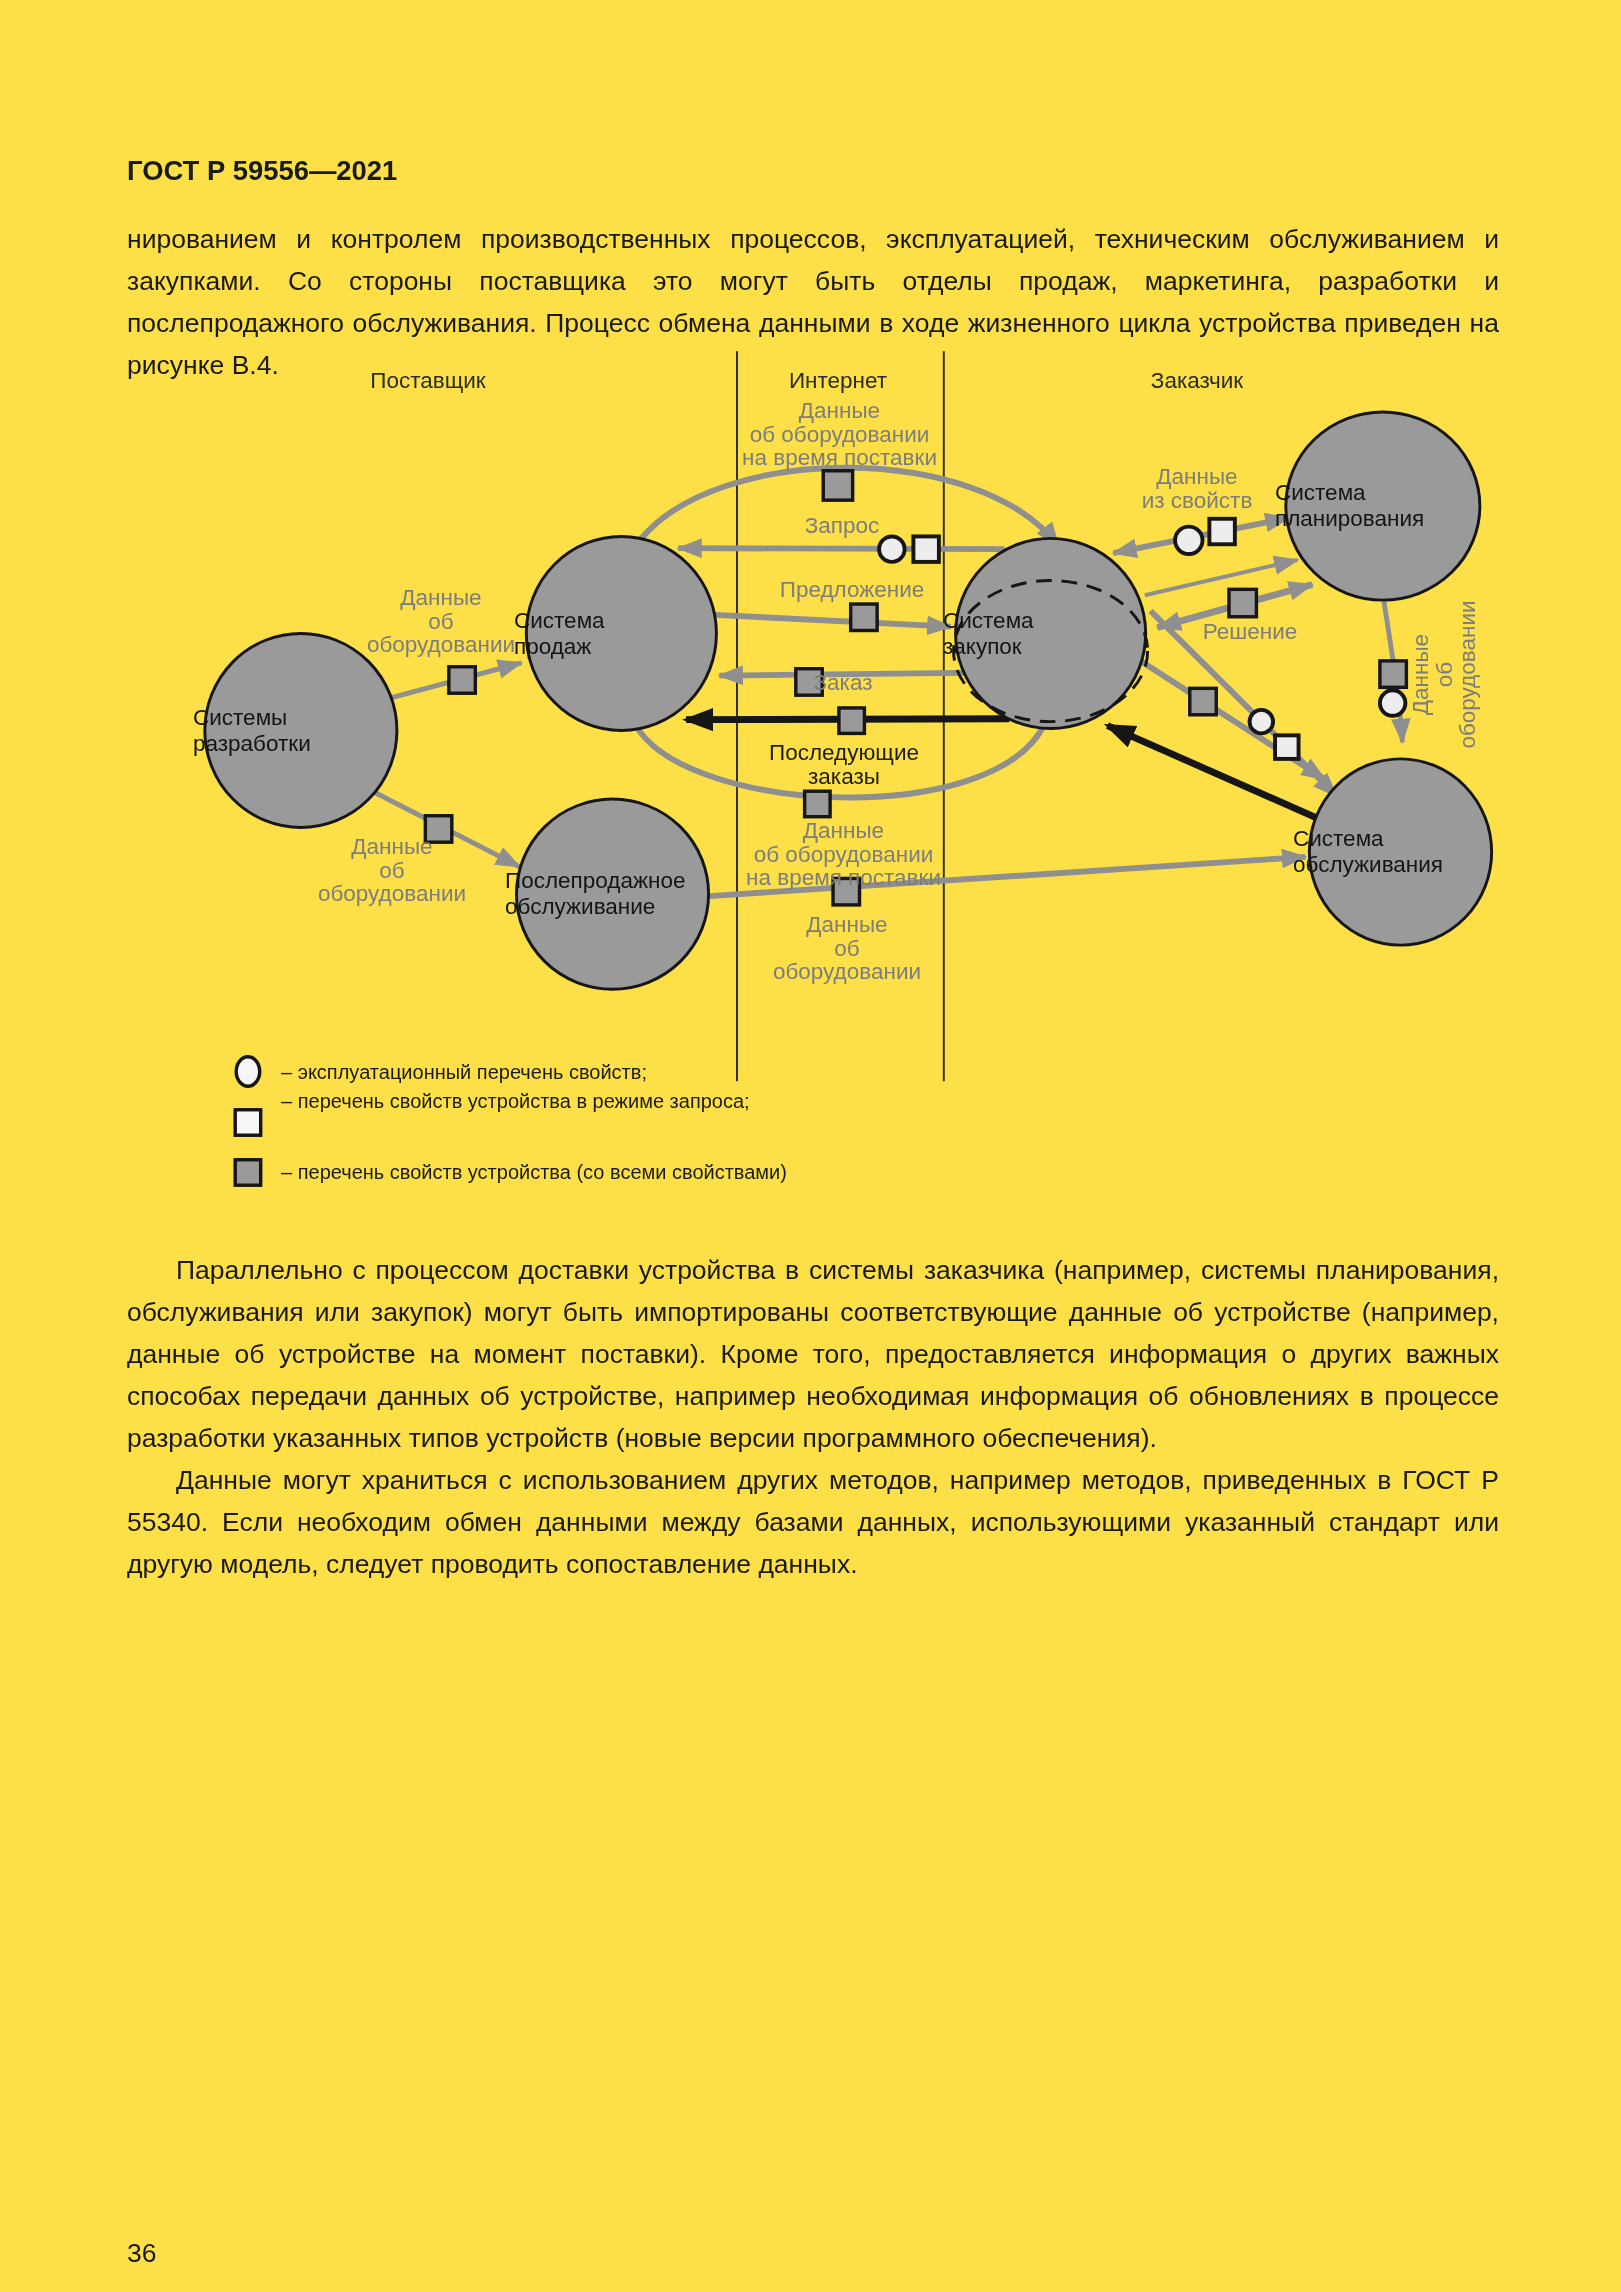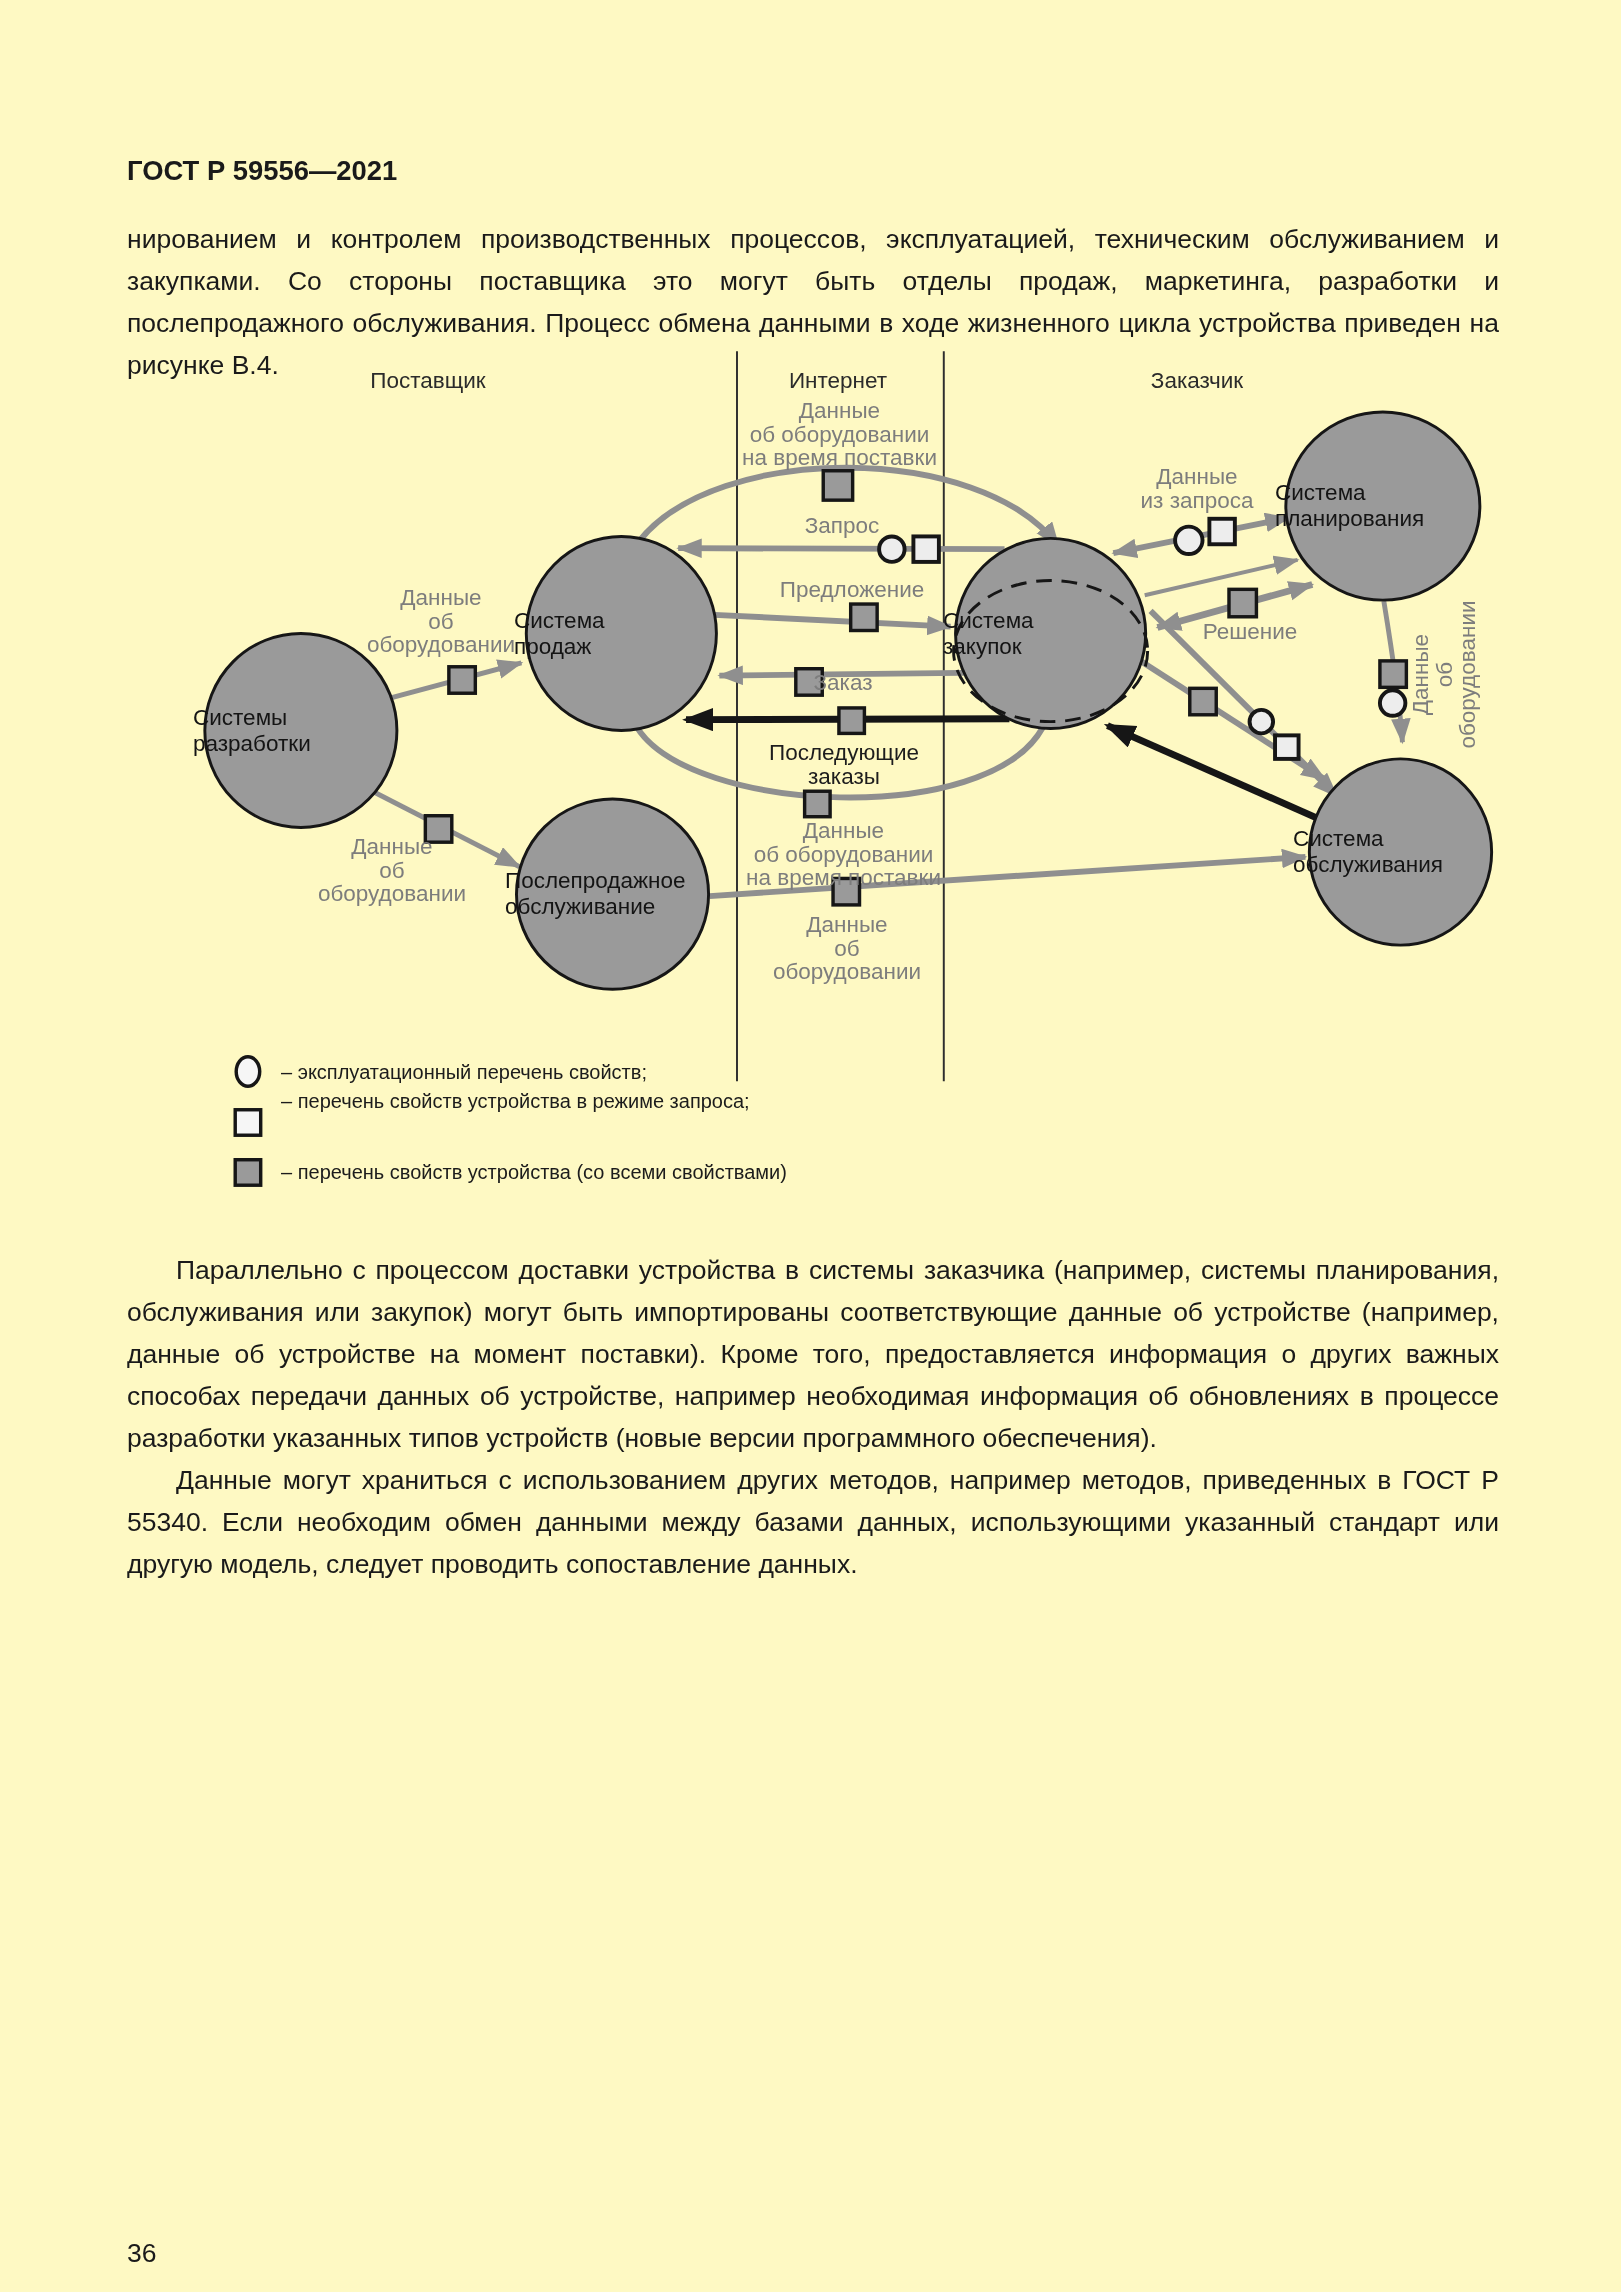--- a/index.html
+++ b/index.html
@@ -1,17 +1,17 @@
 <!DOCTYPE html>
 <html><head>
 <meta charset="utf-8">
 <style>
   html,body{margin:0;padding:0;}
   body{background:#d8d8d8;font-family:"Liberation Sans",sans-serif;}
-  .page{position:relative;width:1621px;height:2293px;background:#fef9c3;overflow:hidden;}
+  .page{position:relative;width:1621px;height:2293px;background:#fde047;overflow:hidden;}
   .abs{position:absolute;}
   .hdr{font-size:27.4px;font-weight:bold;color:#1a1a1a;}
   .body-text{font-size:26.5px;line-height:42px;color:#1a1a1a;text-align:justify;width:1372px;}
   .indent{text-indent:49px;}
   .caption{font-size:25.5px;color:#1a1a1a;text-align:center;width:1372px;}
   .colhead{font-size:22.5px;color:#2b2b2b;text-align:center;width:196px;}
   .dlab{font-size:22.5px;line-height:23.5px;color:#7d7d7d;text-align:center;}
   .dlab span{display:block;}
   .nodelab{font-size:22.5px;line-height:25.5px;color:#141414;text-align:left;width:216px;}
   .nodelab span{display:block;}
@@ -133,21 +133,21 @@
       <span>об</span>
       <span>оборудовании</span>
     </div>
     <div class="abs dlab" style="left:294px;top:835px;width:196px;">
       <span>Данные</span>
       <span>об</span>
       <span>оборудовании</span>
     </div>
     <div class="abs dlab" style="left:1099px;top:465px;width:196px;">
       <span>Данные</span>
-      <span>из запроса</span>
+      <span>из свойств</span>
     </div>
     <div class="abs dlab" style="left:1152px;top:620px;width:196px;">Решение</div>
     <div class="abs dlab rot" style="left:1361px;top:639px;width:167px;height:71px;">
       <span>Данные</span>
       <span>об</span>
       <span>оборудовании</span>
     </div>
 
     <div class="abs nodelab" style="left:193px;top:705px;">
       <span>Системы</span>

